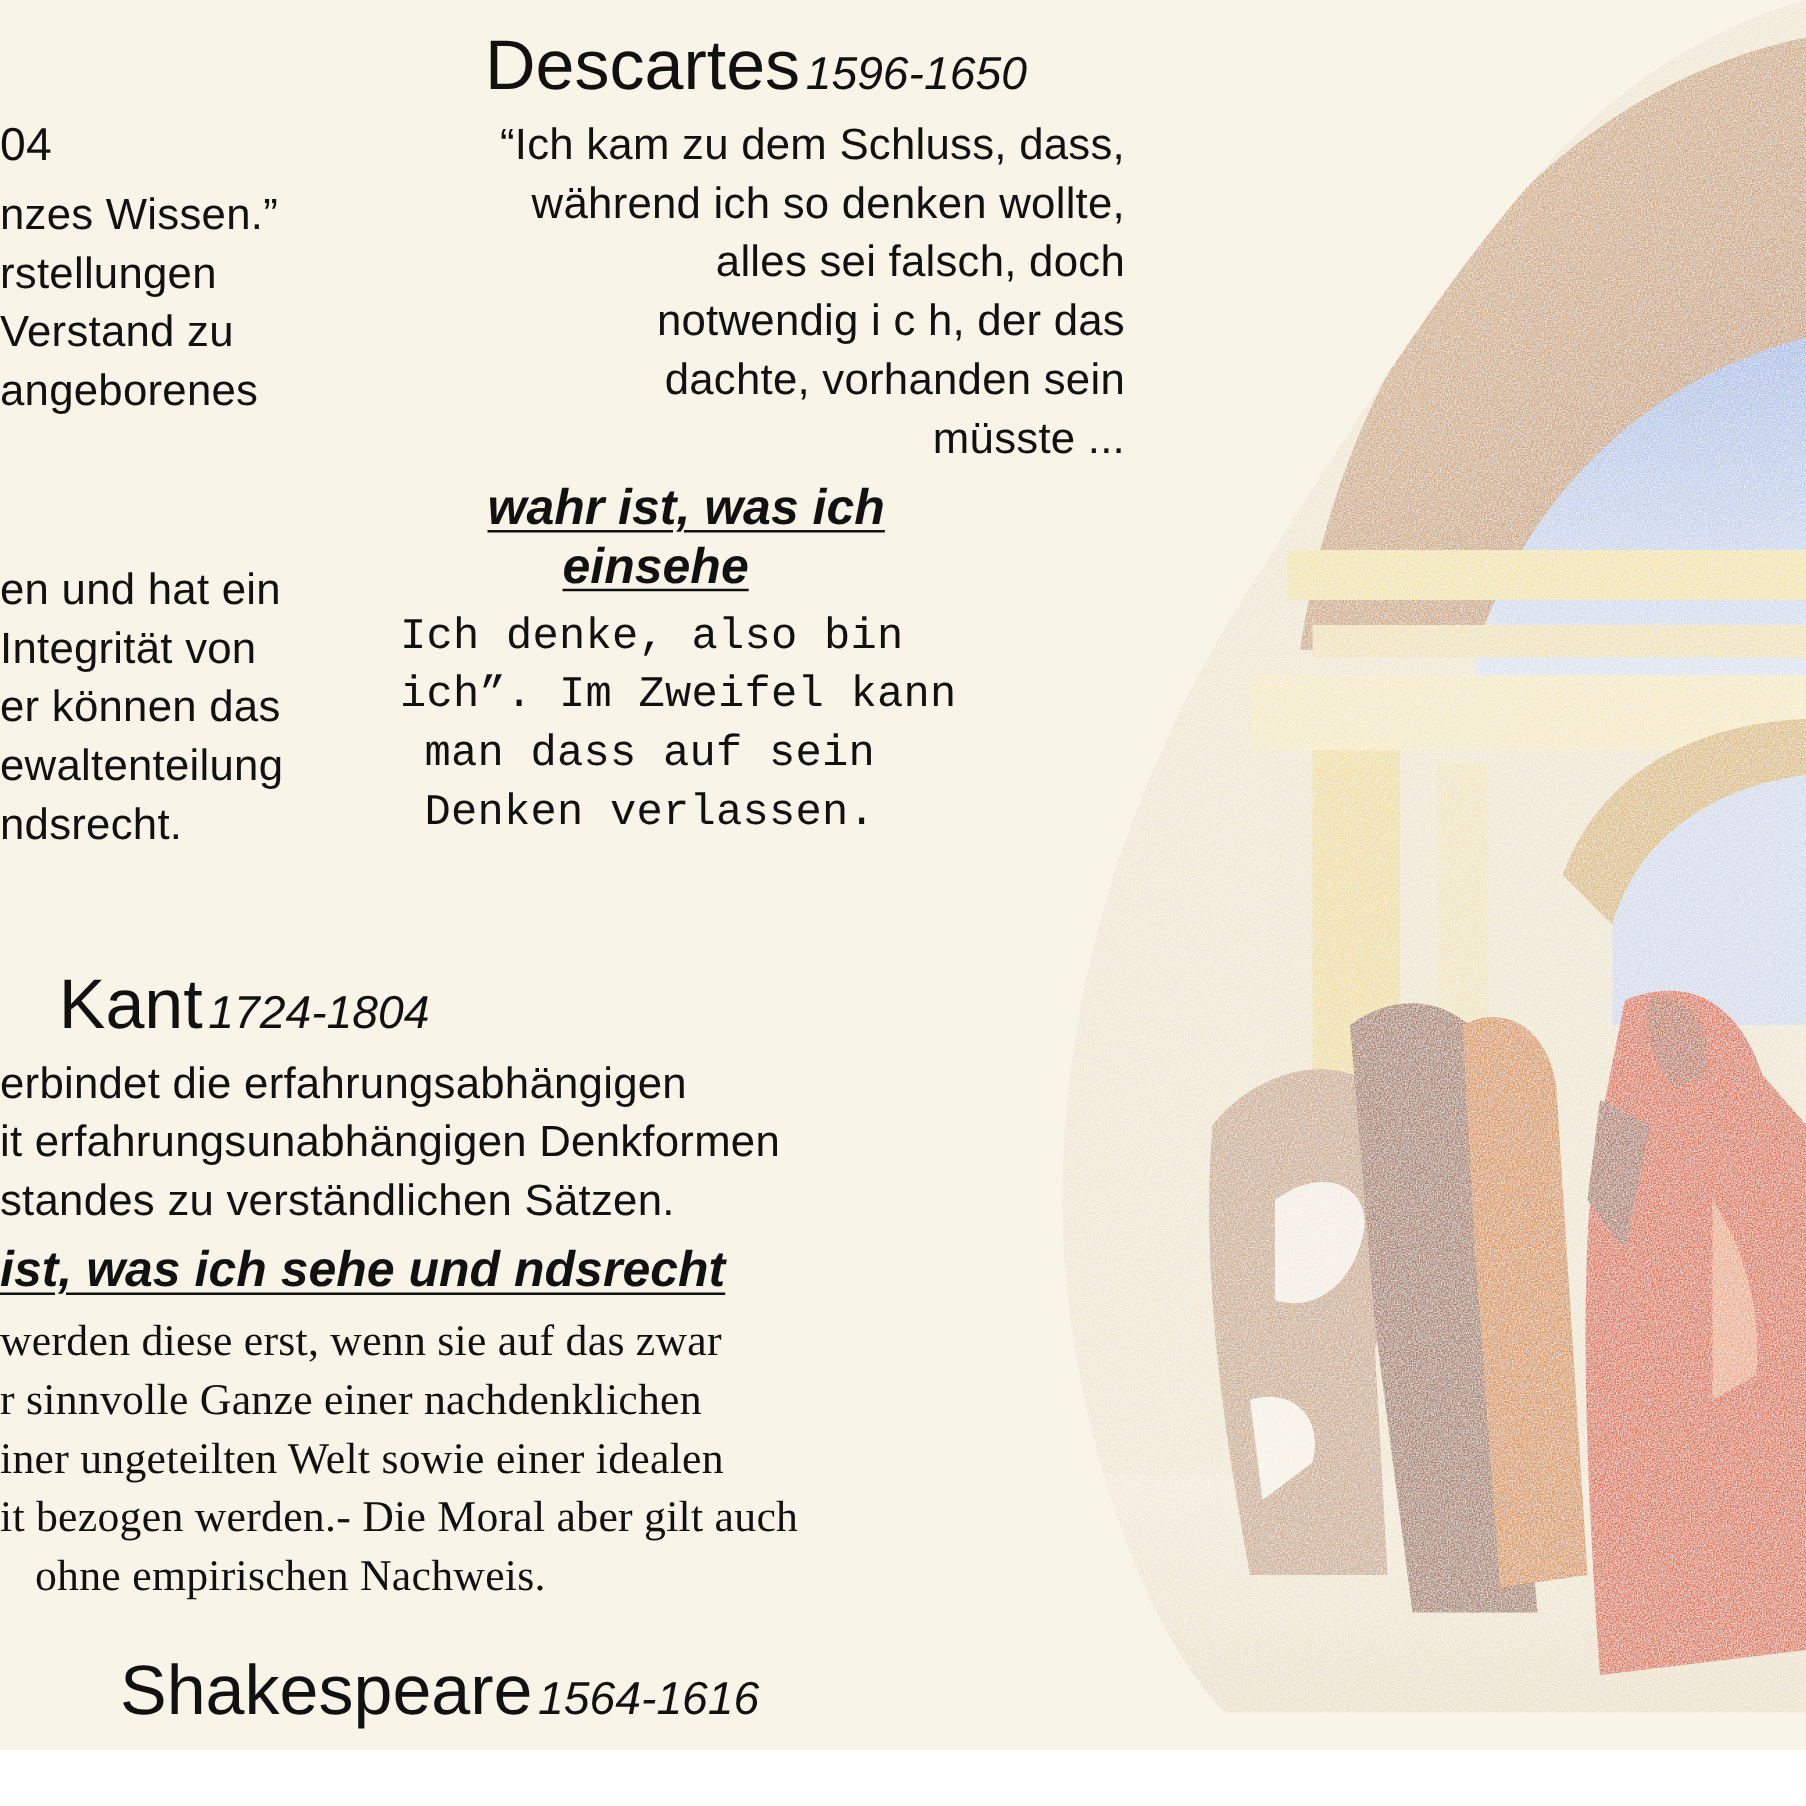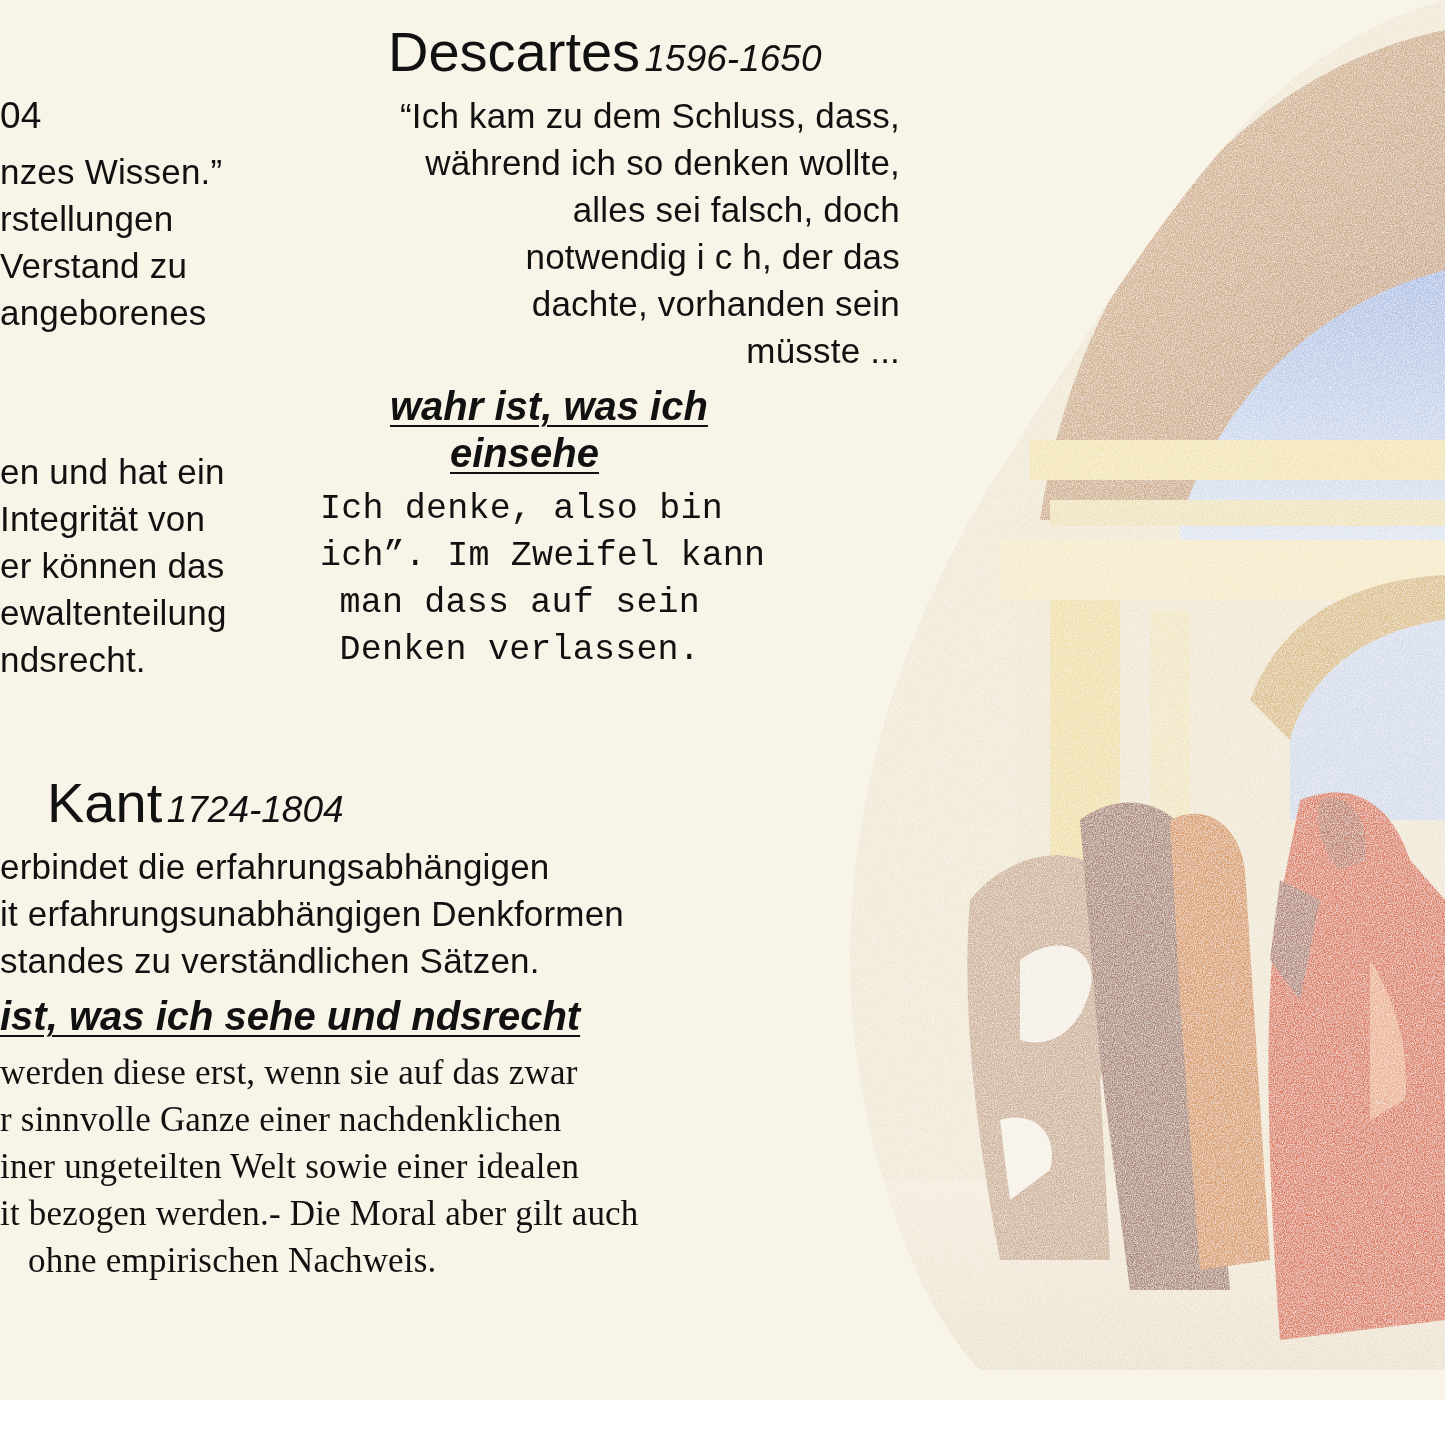--- a/index.html
+++ b/index.html
@@ -190,15 +190,19 @@
   </div>
 
   <div class="abs" style="left:0; top:1049px;font-family:Liberation Serif, serif;">
     <div class="line"> werden diese erst, wenn sie auf das zwar</div>
     <div class="line">r sinnvolle Ganze einer nachdenklichen</div>
     <div class="line">iner ungeteilten Welt sowie einer idealen</div>
     <div class="line">it bezogen werden.- Die Moral aber gilt auch</div>
     <div class="line" style="padding-left:28px;">ohne empirischen Nachweis.</div>
   </div>
 
+  <div class="abs" style="left:96px; top:1322px;">
+    <span class="name">Shakespeare</span>
+    <span class="years">1564-1616</span>
+  </div>
 
   <div class="abs cut-line" style="left:40px; top:1391px; height:9px; overflow:hidden;">    –   S     ·      ·      ·   ·   ·  ä   ·   ·  ·    ·   ·   S   ·</div>
 </div>
 
 </body></html>

